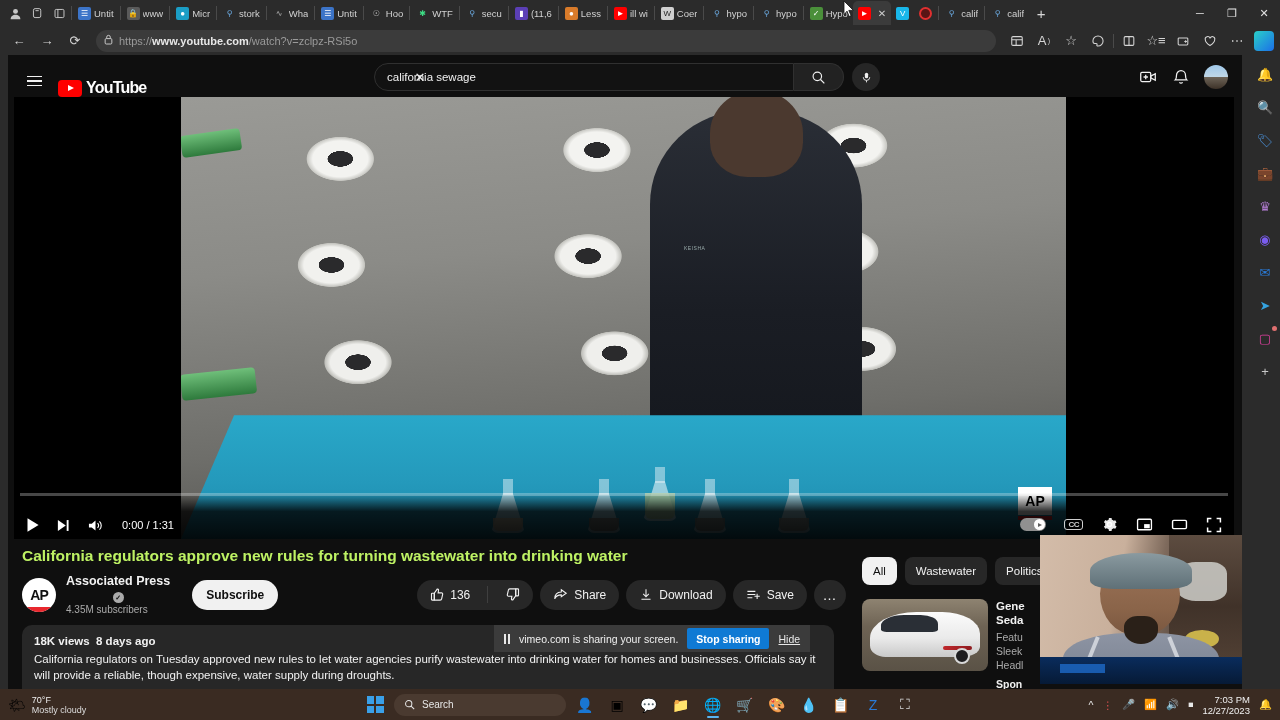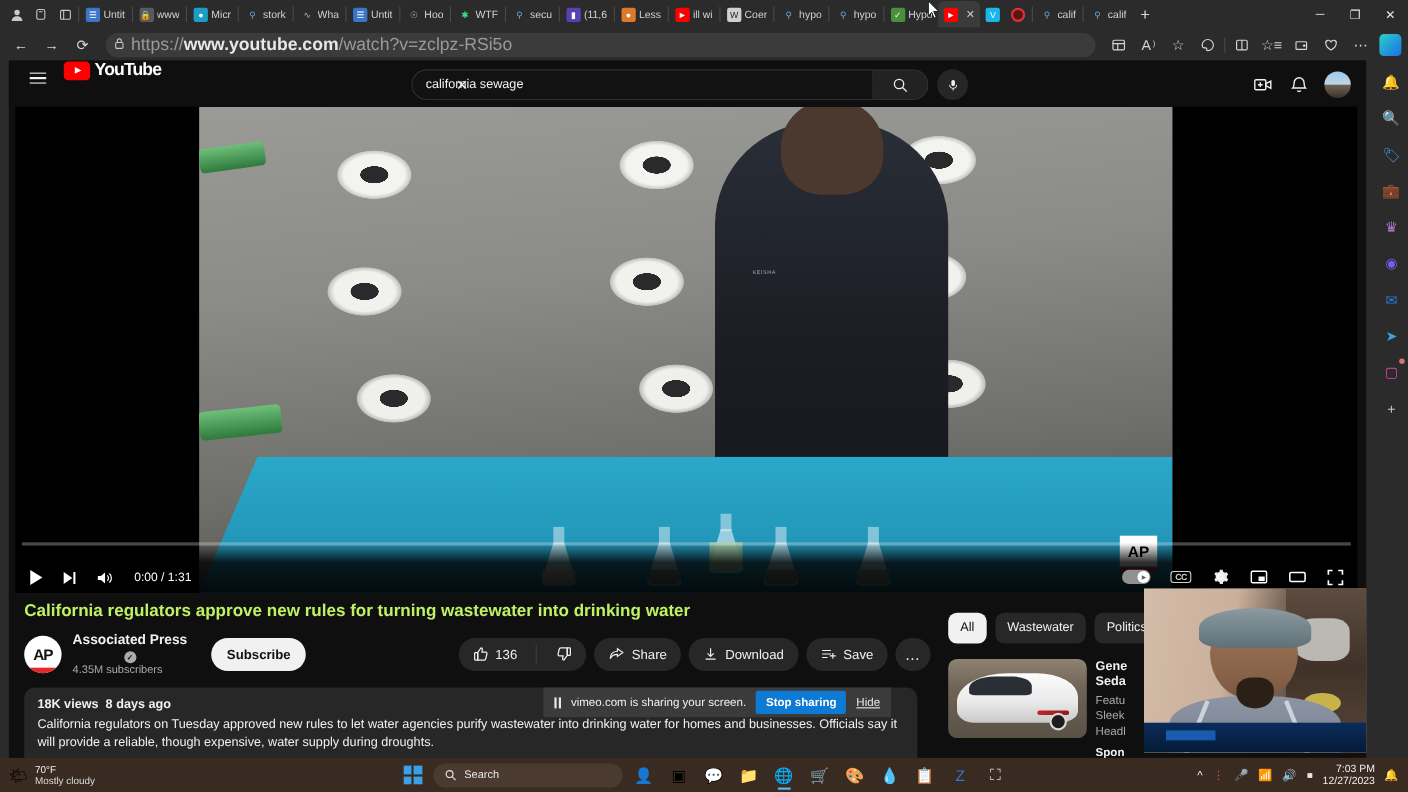--- a/index.html
+++ b/index.html
@@ -27,38 +27,38 @@
   .winbtn { width:32px; height:26px; display:flex; align-items:center; justify-content:center;
     color:#e0e0e0; font-size:11px; }
 
   .navbar { position:absolute; left:0; top:26px; width:1280px; height:29px;
     background:#2b2b2b; display:flex; align-items:center; gap:2px; padding:0 6px; }
   .navbtn { width:26px; height:24px; display:flex; align-items:center; justify-content:center;
     color:#d5d5d5; font-size:13px; border-radius:4px; }
   .omnibox { flex:1; height:22px; background:#3b3b3b; border-radius:12px;
     display:flex; align-items:center; padding:0 8px; gap:6px; margin:0 6px; }
   .omnibox .lock { font-size:9px; color:#c9c9c9; }
-  .urltext { font-size:16px; color:#9a9a9a; white-space:nowrap; }
+  .urltext { font-size:11px; color:#9a9a9a; white-space:nowrap; }
   .urltext b { color:#e8e8e8; font-weight:700; }
   .omniright { display:flex; align-items:center; gap:1px; }
   .copilot { width:20px; height:20px; border-radius:4px;
     background:linear-gradient(135deg,#2ad0c8,#1b6fe8); margin-left:3px; }
 
   
   .edgebar { position:absolute; right:0; top:55px; width:30px; height:634px;
     background:#2b2b2b; display:flex; flex-direction:column; align-items:center;
     padding-top:8px; gap:11px; z-index:40; }
   .ebic { width:22px; height:22px; display:flex; align-items:center; justify-content:center;
     font-size:13px; position:relative; }
 
   
   .page { position:absolute; left:8px; top:55px; width:1234px; height:634px;
     background:#0f0f0f; overflow:hidden; }
 
-  .ythead { height:42px; display:flex; align-items:flex-start; padding:0 10px; background:#0f0f0f; }
+  .ythead { height:42px; display:flex; align-items:flex-end; padding:0 10px; background:#0f0f0f; }
   .hamb { width:32px; height:32px; display:flex; flex-direction:column; justify-content:center;
     align-items:center; gap:3px; }
   .hamb i { display:block; width:15px; height:1.6px; background:#f1f1f1; }
   .ytlogo { display:flex; align-items:center; gap:4px; margin-left:8px; }
   .ytplay { width:24px; height:17px; background:#ff0000; border-radius:4px;
     display:flex; align-items:center; justify-content:center; }
   .ytplay:after { content:""; border-left:6px solid #fff; border-top:3.5px solid transparent;
     border-bottom:3.5px solid transparent; margin-left:1px; }
   .ytname { color:#fff; font-size:16px; font-weight:700; letter-spacing:-0.8px; }
 

